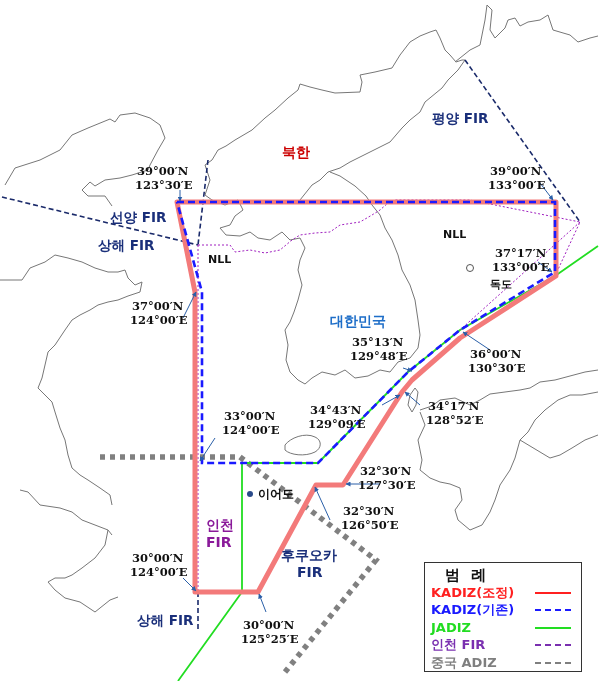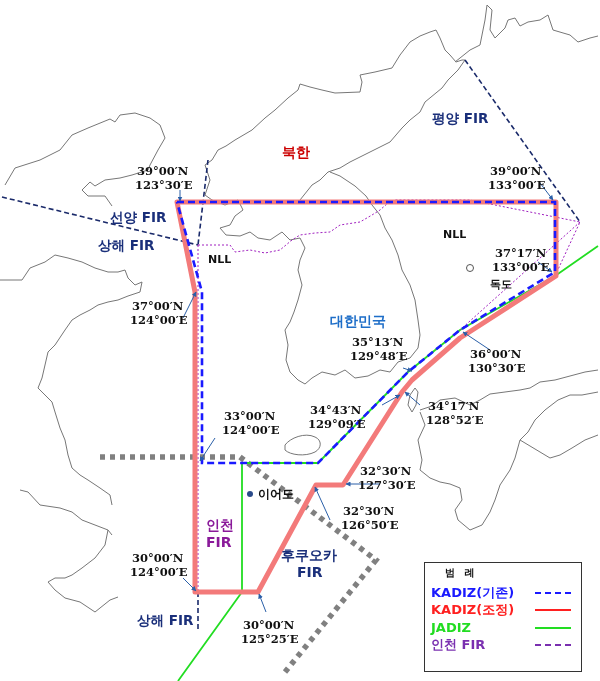--- a/index.html
+++ b/index.html
@@ -8,21 +8,21 @@
   #map { position: absolute; left: 0; top: 0; width: 600px; height: 681px; }
   .coord { font-family: "DejaVu Serif", "Liberation Serif", serif; font-weight: bold;
            font-size: 11.5px; fill: #111; }
   .lbl { font-family: "DejaVu Sans", "Liberation Sans", sans-serif; font-weight: bold; }
   .legend {
     position: absolute; left: 424px; top: 562px; width: 158px; height: 110px;
     border: 1.5px solid #333; background: #fff; box-sizing: border-box;
     padding: 3px 6px 0 6px;
     font-family: "DejaVu Sans", "Liberation Sans", sans-serif; font-weight: bold;
   }
-  .legend-title { font-size: 10px; color: #111; margin-left: 14px; height: 18px; letter-spacing: 3px; }
+  .legend-title { font-size: 15px; color: #111; margin-left: 14px; height: 18px; letter-spacing: 3px; }
   .legend-row { display: flex; align-items: center; justify-content: space-between; height: 17.5px; font-size: 13px; }
   .legend-swatch { width: 36px; height: 0; margin-right: 4px; }
 </style>
 </head>
 <body>
 
 <svg id="map" viewBox="0 0 600 681" xmlns="http://www.w3.org/2000/svg">
   <defs>
     <marker id="arr" viewBox="0 0 10 10" refX="9" refY="5" markerWidth="5" markerHeight="5" orient="auto">
       <path d="M0,0 L10,5 L0,10 z" fill="#2a5fa8"></path>
@@ -151,28 +151,32 @@
 
     <text class="coord" x="243" y="629">30°00′N</text>
     <text class="coord" x="241" y="643">125°25′E</text>
   </g>
 </svg>
 
 <div class="legend">
   <div class="legend-title">범 례</div>
 
   <div class="legend-row">
+    <span style="color:#ff2020">KADIZ(조정)</span>
+    <span class="legend-swatch" style="border-top:2px solid #ff2020"></span>
+  </div>
+  <div class="legend-row">
     <span style="color:#1a1aff">KADIZ(기존)</span>
     <span class="legend-swatch" style="border-top:2px dashed #1a1aff"></span>
-  </div>
-  <div class="legend-row">
-    <span style="color:#ff2020">KADIZ(조정)</span>
-    <span class="legend-swatch" style="border-top:2px solid #ff2020"></span>
   </div>
   <div class="legend-row">
     <span style="color:#22dd22">JADIZ</span>
     <span class="legend-swatch" style="border-top:2px solid #22dd22"></span>
   </div>
   <div class="legend-row">
     <span style="color:#7a2fb0">인천 FIR</span>
     <span class="legend-swatch" style="border-top:2px dashed #7a2fb0"></span>
   </div>
+  <div class="legend-row">
+    <span style="color:#7f7f7f">중국 ADIZ</span>
+    <span class="legend-swatch" style="border-top:2px dashed #7f7f7f"></span>
+  </div>
 </div>
 
 </body></html>

